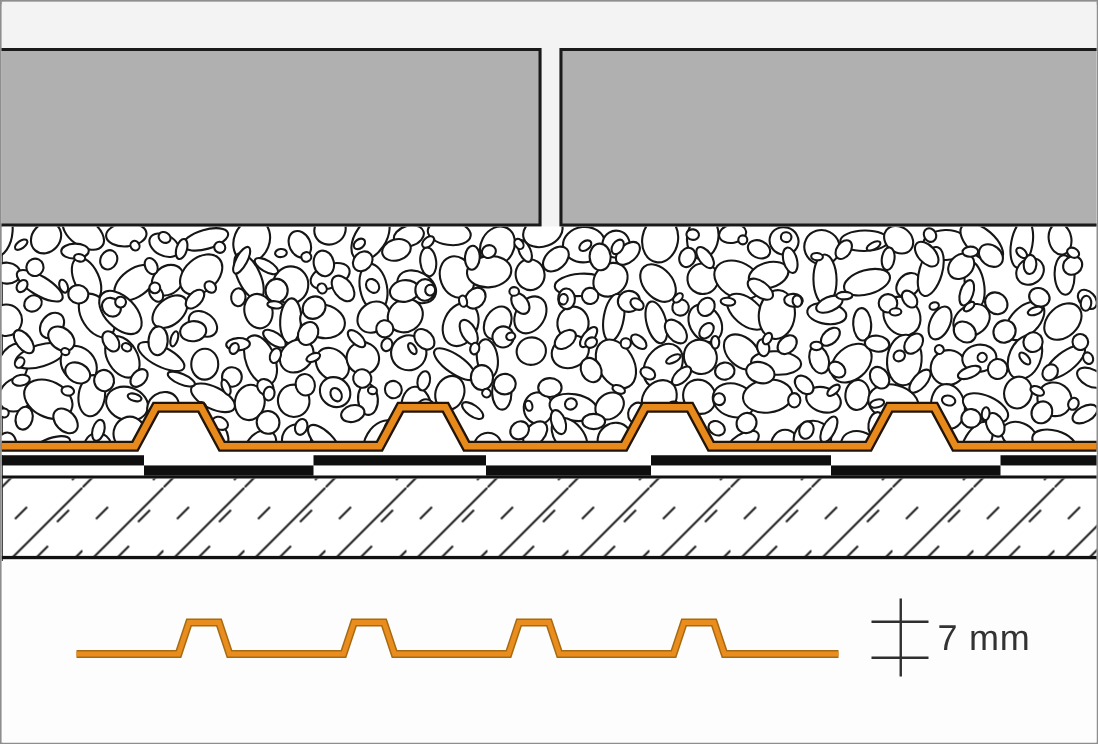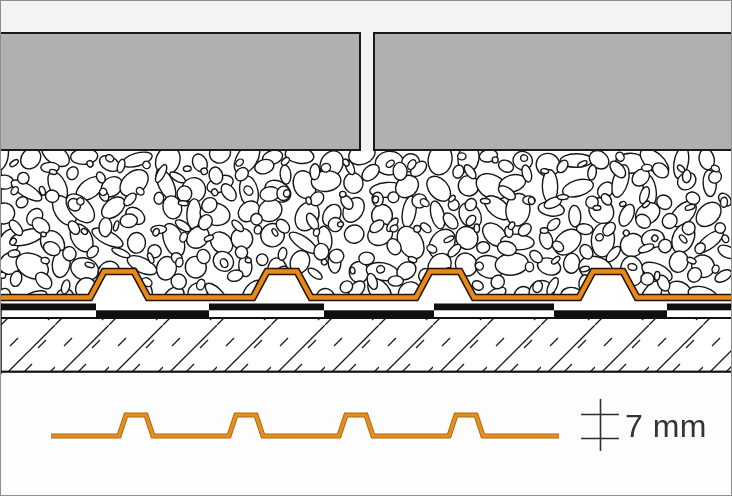--- a/index.html
+++ b/index.html
@@ -14,21 +14,21 @@
   .slab{position:absolute;top:31px;height:119px;background:#b0b0b0;border:2.5px solid #1a1a1a;box-sizing:border-box;}
   .slab-left{left:-4px;width:364px;}
   .slab-right{left:372px;width:364px;}
   .slab-joint{position:absolute;left:360px;top:33px;width:12px;height:117px;background:transparent;}
   
   .xsec{position:absolute;left:0;top:150px;width:732px;height:223px;display:block;}
   .bottom-section{position:absolute;left:0;top:373px;width:732px;height:122px;background:#fdfdfd;}
   .profile-svg{position:absolute;left:0;top:0;width:732px;height:122px;display:block;}
   #pebbles ellipse{fill:#ffffff;stroke:#161616;stroke-width:1.4px;}
   .dim-label{
-    position:absolute;left:624px;top:410px;font-size:32px;line-height:30px;
+    position:absolute;left:624px;top:410px;font-size:24px;line-height:30px;
     color:#333333;letter-spacing:0.5px;font-family:"Liberation Sans",sans-serif;
   }
 </style>
 </head>
 <body>
 
 <div id="stage">
   <div class="edge-top"></div>
   <div class="edge-left"></div>
 

